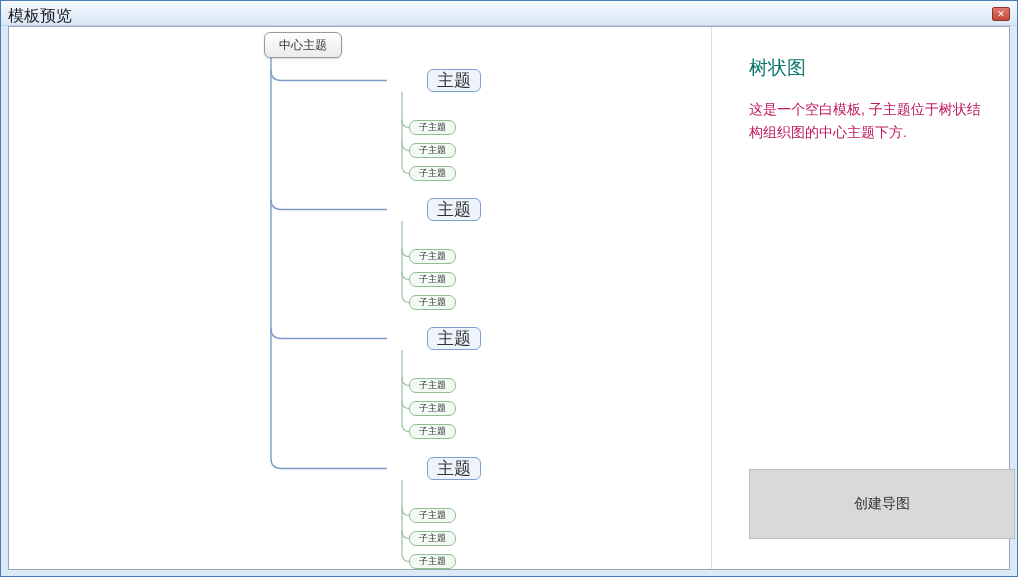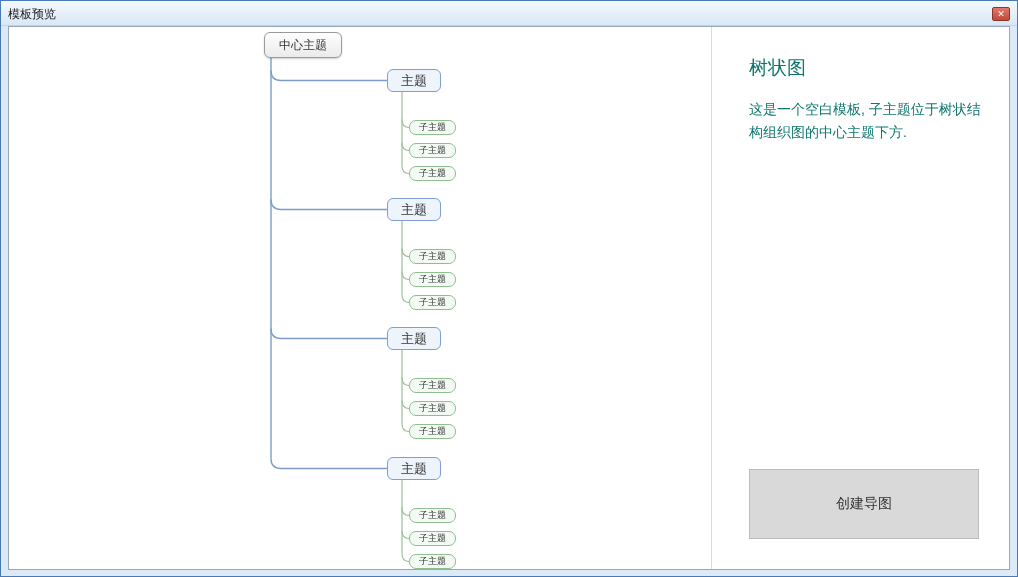--- a/index.html
+++ b/index.html
@@ -13,21 +13,21 @@
   }
 
   
   .titlebar {
     position:absolute; left:0; top:0; right:0; height:25px;
     background:linear-gradient(#f4f9fe, #d9e7f6);
     border-bottom:1px solid #c2d3e6;
   }
   .titlebar .title {
     position:absolute; left:7px; top:5px;
-    font-size:12px; color:#1b1b1b;
+    font-size:16px; color:#1b1b1b;
   }
   .close-btn {
     position:absolute; right:7px; top:6px; width:18px; height:14px;
     background:linear-gradient(#e2796b, var(--close-bg));
     border:1px solid #8e352b; border-radius:2px;
     color:#fff; font-size:9px; line-height:11px; text-align:center;
     padding:0; cursor:pointer; font-family:inherit;
   }
 
   
@@ -47,41 +47,41 @@
     color:#333; white-space:nowrap;
   }
   .node.central {
     width:78px; height:26px; border:1px solid var(--central-border); border-radius:6px;
     background:linear-gradient(#fefefe,#ebebeb);
     box-shadow:0 1px 2px rgba(0,0,0,.18);
     font-size:12px;
   }
   .node.topic {
     width:54px; height:23px; border:1px solid var(--topic-border); border-radius:6px;
-    background:var(--topic-fill); font-size:13px;
+    background:var(--topic-fill); font-size:17px;margin-left:40px;
   }
   .node.sub {
     width:47px; height:15px; border:1px solid var(--subtopic-border); border-radius:7px;
     background:var(--subtopic-fill); font-size:9px;text-align:center;
   }
 
   path.tline { fill:none; stroke:var(--topic-line); stroke-width:1.4; }
   path.sline { fill:none; stroke:var(--subtopic-line); stroke-width:1.2; }
 
   
   .panel { position:absolute; left:703px; top:0; width:297px; height:542px; background:#fff; }
   .panel h1 {
     margin:28px 0 0 37px; font-size:19px; font-weight:normal; color:#0f766e;
   }
   .panel p {
     margin:17px 24px 0 37px; width:236px;
-    font-size:14px; line-height:1.65; color:#0f766e;
+    font-size:14px; line-height:1.65; color:#be185d;
   }
   .create-btn {
-    position:absolute; left:37px; top:442px; width:230px; height:70px;
+    position:absolute; left:37px; top:442px; width:266px; height:70px;
     background:var(--button-bg); border:1px solid var(--button-border);
     font-size:14px; color:#333; cursor:pointer; font-family:inherit;
   }
 </style>
 </head>
 <body>
 
 <div class="window">
 
   <div class="titlebar">

